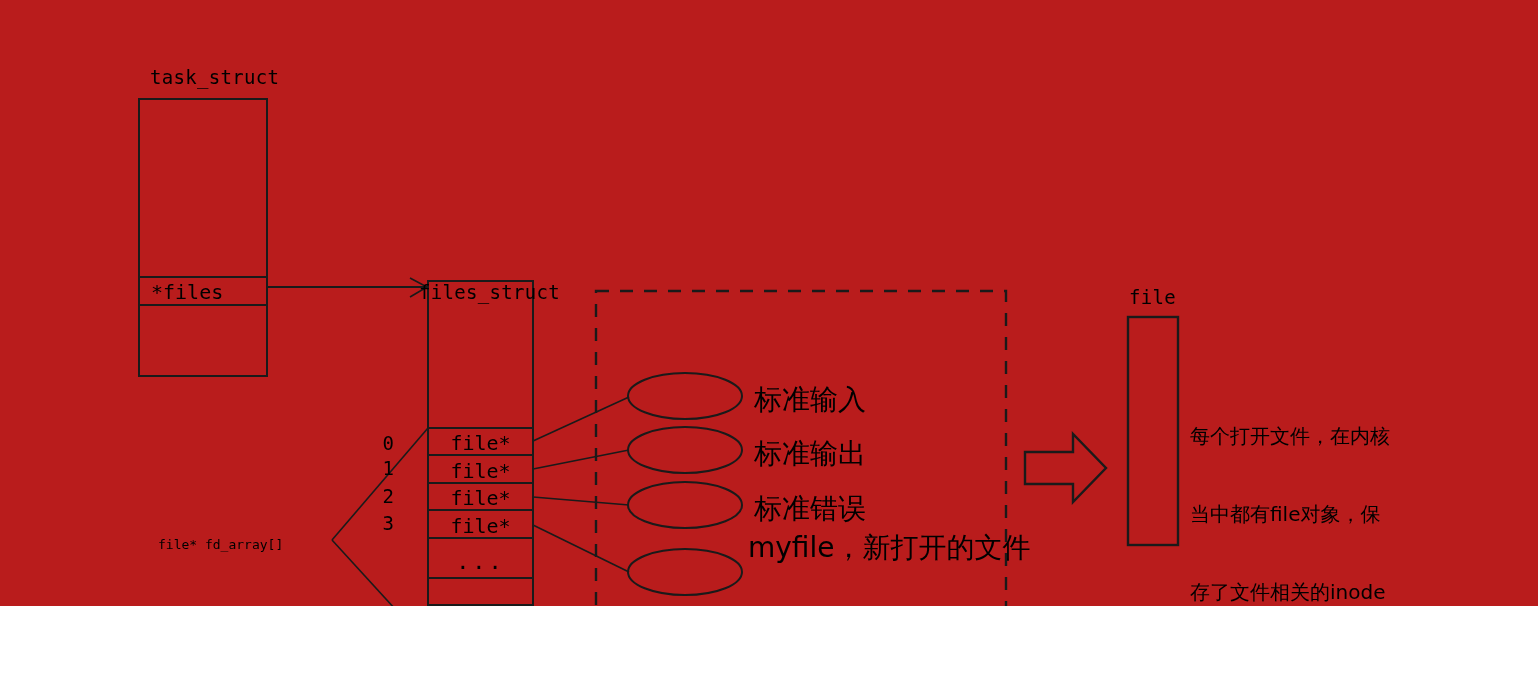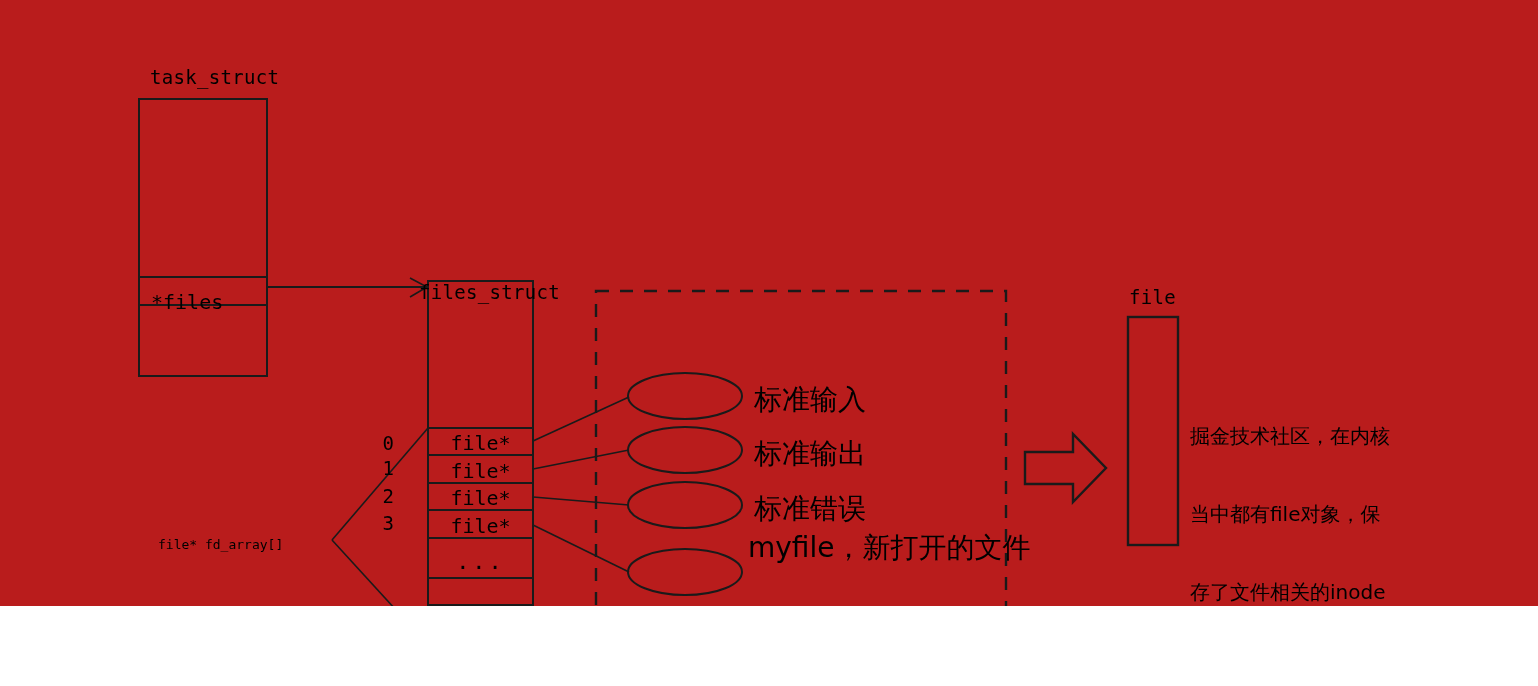--- a/index.html
+++ b/index.html
@@ -116,21 +116,21 @@
       <ellipse cx="685" cy="572" rx="57" ry="23" fill="none" stroke="#1a1a1a" stroke-width="2"></ellipse>
     </g>
 
     <polygon points="1025,452 1073,452 1073,434 1106,468 1073,502 1073,484 1025,484" fill="none" stroke="#1a1a1a" stroke-width="2.4"></polygon>
 
     <rect x="1128" y="317" width="50" height="228" fill="none" stroke="#1a1a1a" stroke-width="2.4"></rect>
   </svg>
 
   <div class="lbl mono struct-title" style="left:150px; top:68px;">task_struct</div>
 
-  <div class="lbl mono cell-text" style="left:151px; top:292px; text-align:center;">*files</div>
+  <div class="lbl mono cell-text" style="left:151px; top:282px; text-align:center;">*files</div>
 
   <div class="lbl mono struct-title" style="left:419px; top:259px;margin-top:24px;">files_struct</div>
 
   <div class="lbl mono fdarray" style="left:158px; top:538px;">file* fd_array[]</div>
 
   <div class="lbl mono idx" style="left:370px; top:434px; width:24px;">0</div>
   <div class="lbl mono idx" style="left:370px; top:459px; width:24px;">1</div>
   <div class="lbl mono idx" style="left:370px; top:487px; width:24px;">2</div>
   <div class="lbl mono idx" style="left:370px; top:514px; width:24px;">3</div>
   <div class="lbl mono idx" style="left:370px; top:619px; width:24px;">n</div>
@@ -142,21 +142,21 @@
   <div class="lbl mono cell-text" style="left:428px; top:551px; width:105px; font-size:22px; letter-spacing:3px;">...</div>
 
   <div class="lbl sans ell-label" style="left:754px; top:386px;">标准输入</div>
   <div class="lbl sans ell-label" style="left:754px; top:440px;">标准输出</div>
   <div class="lbl sans ell-label" style="left:754px; top:495px;">标准错误</div>
   <div class="lbl sans ell-label" style="left:748px; top:534px;">myfile，新打开的文件</div>
 
   <div class="lbl mono struct-title" style="left:1129px; top:288px;">file</div>
 
   <div class="lbl sans desc" style="left:1190px; top:371px;">
-    <div>掘金技术社区，在内核</div>
+    <div>每个打开文件，在内核</div>
     <div>当中都有file对象，保</div>
     <div>存了文件相关的inode</div>
     <div>元信息</div>
   </div>
 
   <div class="lbl watermark" style="left:1128px; top:624px;">掘金技术社区 @ 用户21751611438</div>
 
 </div>
 
 </body></html>

